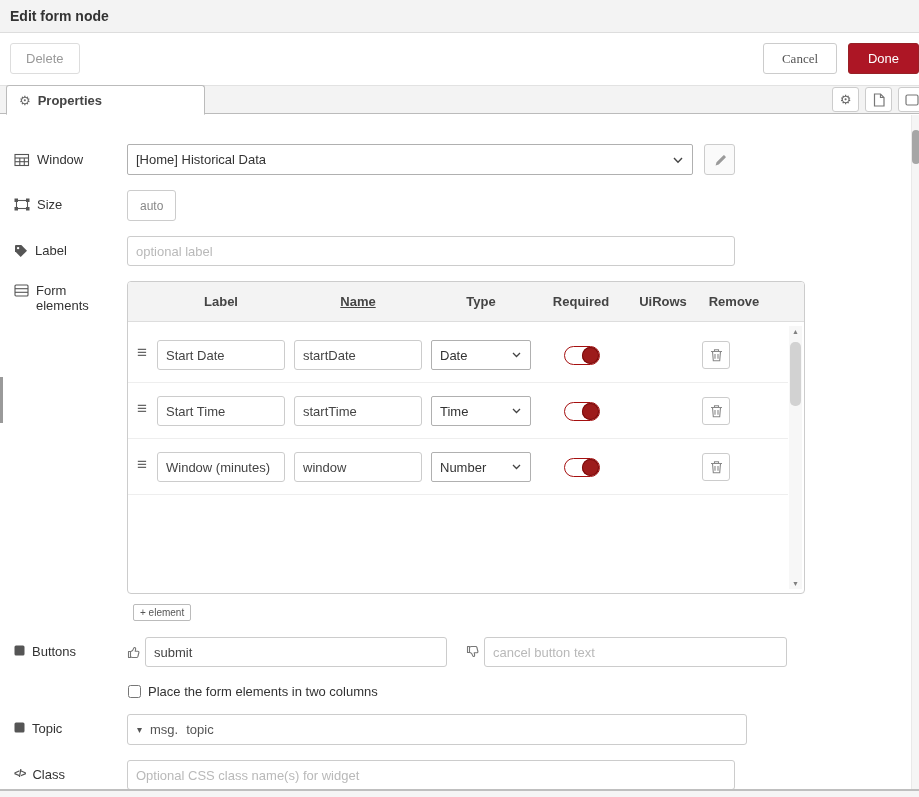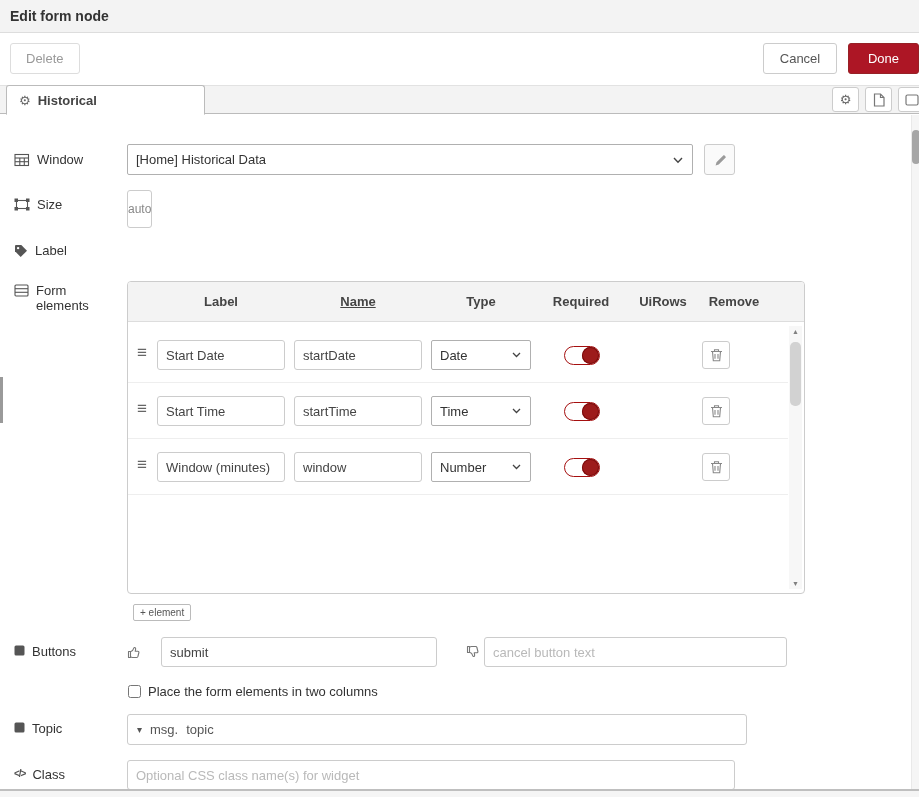--- a/index.html
+++ b/index.html
@@ -9,21 +9,21 @@
     background: #fff; font-family: "Liberation Sans", "DejaVu Sans", sans-serif;
     font-size: 13px; color:#333;
   }
   
   .dlg-header { position:absolute; left:0; top:0; right:0; height:33px; background:#f3f3f3; border-bottom:1px solid #ddd; }
   .dlg-title { line-height:33px; padding-left:10px; font-size:14px; font-weight:bold; color:#333; }
   
   .toolbar { position:absolute; left:0; top:34px; right:0; height:50px; background:#fff; }
   .btn { border:1px solid #ccc; background:#fff; border-radius:3px; font-size:13px; font-family:inherit; cursor:pointer; }
   .btn-delete { position:absolute; left:10px; top:9px; height:31px; padding:0 15px; color:#999; border-color:#ddd; }
-  .btn-cancel { position:absolute; right:82px; top:9px; height:31px; width:74px; color:#555; }
+  .btn-cancel { position:absolute; right:82px; top:9px; height:31px; width:74px; color:#555;font-family:Liberation Serif, serif; }
   .btn-done { position:absolute; right:0px; top:9px; height:31px; width:71px; background:#AD1625; border-color:#972126; color:#fff; }
   
   .tabbar { position:absolute; left:0; top:85px; right:0; height:29px; background:#f3f3f3; border-top:1px solid #e2e2e2; border-bottom:1px solid #bbb; }
   .tab-active { position:absolute; left:6px; top:85px; width:199px; height:30px; background:#fff;
     border:1px solid #bbb; border-bottom:1px solid #fff; border-radius:3px 3px 0 0; z-index:3;
     display:flex; align-items:center; gap:7px; padding-left:12px; font-weight:bold; color:#444; cursor:pointer; }
   .gear-glyph { color:#666; font-size:13px; }
   .mini-btn { position:absolute; top:87px; width:27px; height:25px; border:1px solid #ccc; border-radius:3px; background:#fff; z-index:3;
     display:flex; align-items:center; justify-content:center; cursor:pointer; }
   
@@ -84,21 +84,21 @@
 
   <div class="toolbar">
     <button class="btn btn-delete">Delete</button>
     <button class="btn btn-cancel">Cancel</button>
     <button class="btn btn-done">Done</button>
   </div>
 
   <div class="tabbar"></div>
   <div class="tab-active">
     <span class="gear-glyph">⚙</span>
-    <span>Historical</span>
+    <span>Properties</span>
   </div>
   <div class="mini-btn" style="left:832px;">
     <span class="gear-glyph">⚙</span>
   </div>
   <div class="mini-btn" style="left:865px;">
     <svg width="12" height="14" viewBox="0 0 12 14">
       <path d="M1.5 1 h6 l3.5 3.5 V13 H1.5 z" fill="none" stroke="#777" stroke-width="1.2"></path>
       <path d="M7.5 1 v3.5 h3.5" fill="none" stroke="#777" stroke-width="1.2"></path>
     </svg>
   </div>
@@ -137,29 +137,30 @@
     <div class="field-label" style="top:82px;">
       <svg class="ic" width="16" height="13" viewBox="0 0 16 13">
         <rect x="2.5" y="2.5" width="11" height="8" fill="none" stroke="#555" stroke-width="1.1"></rect>
         <rect x="0.5" y="0.5" width="3.5" height="3.5" fill="#555"></rect>
         <rect x="12" y="0.5" width="3.5" height="3.5" fill="#555"></rect>
         <rect x="0.5" y="9" width="3.5" height="3.5" fill="#555"></rect>
         <rect x="12" y="9" width="3.5" height="3.5" fill="#555"></rect>
       </svg>
       <span>Size</span>
     </div>
-    <button class="btn" style="position:absolute; left:127px; top:75px; height:38px; padding:0 0; color:#888; font-size:12px;">auto</button>
+    <button class="btn" style="position:absolute; left:127px; top:75px; height:31px; padding:0 12px; color:#888; font-size:12px;">auto</button>
 
     <div class="field-label" style="top:128px;">
       <svg class="ic" width="14" height="14" viewBox="0 0 14 14">
         <path d="M7.3 1 H2 a1 1 0 0 0 -1 1 v5.3 L6.7 13 L13 6.7 z" fill="#555"></path>
         <circle cx="4.1" cy="4.1" r="1.2" fill="#fff"></circle>
       </svg>
       <span>Label</span>
     </div>
+    <input class="ninput" style="left: 127px; top: 121px; width: 608px; height: 30px;" placeholder="optional label">
 
     <div class="field-label" style="top:168px; width:72px;">
       <svg class="ic" width="15" height="13" viewBox="0 0 15 13">
         <g stroke="#555" stroke-width="1.1" fill="none">
           <rect x="1" y="1" width="13" height="11" rx="1"></rect>
           <line x1="1" y1="4.7" x2="14" y2="4.7"></line>
             <line x1="1" y1="8.3" x2="14" y2="8.3"></line>
         </g>
       </svg>
       <span>Form elements</span>
@@ -264,21 +265,21 @@
 
     <div class="field-label" style="top:529px;">
       <svg class="ic" width="11" height="11" viewBox="0 0 11 11">
         <rect x="0.5" y="0.5" width="10" height="10" rx="1.5" fill="#555"></rect>
       </svg>
       <span>Buttons</span>
     </div>
     <svg style="position:absolute; left:127px; top:530px;" width="14" height="14" viewBox="0 0 14 14">
       <path d="M1.5 6.5 h2 v6 h-2 z M3.5 11.8 c.5.4 1.2.7 2 .7 h4.2 c.6 0 1.1-.4 1.2-1 l1-4 c.15-.7-.4-1.3-1.1-1.3 H8.2 c.3-.9.5-1.9.4-2.8-.1-1-1.5-1.2-1.8-.2-.3 1.2-1 2.9-3.3 3.5" fill="none" stroke="#777" stroke-width="1.1" stroke-linejoin="round"></path>
     </svg>
-    <input class="ninput" style="left: 145px; top: 522px; width: 276px; height: 30px; margin-left: 16px;" value="submit">
+    <input class="ninput" style="left: 145px; top: 522px; width: 302px; height: 30px;" value="submit">
     <svg style="position:absolute; left:466px; top:530px;" width="14" height="14" viewBox="0 0 14 14">
       <g transform="scale(1,-1) translate(0,-14)">
         <path d="M1.5 6.5 h2 v6 h-2 z M3.5 11.8 c.5.4 1.2.7 2 .7 h4.2 c.6 0 1.1-.4 1.2-1 l1-4 c.15-.7-.4-1.3-1.1-1.3 H8.2 c.3-.9.5-1.9.4-2.8-.1-1-1.5-1.2-1.8-.2-.3 1.2-1 2.9-3.3 3.5" fill="none" stroke="#777" stroke-width="1.1" stroke-linejoin="round"></path>
       </g>
     </svg>
     <input class="ninput" style="left: 484px; top: 522px; width: 303px; height: 30px;" placeholder="cancel button text">
 
     <input type="checkbox" class="chkbox" style="top: 570px;">
     <span class="chk-label" style="top:569px;">Place the form elements in two columns</span>
 

